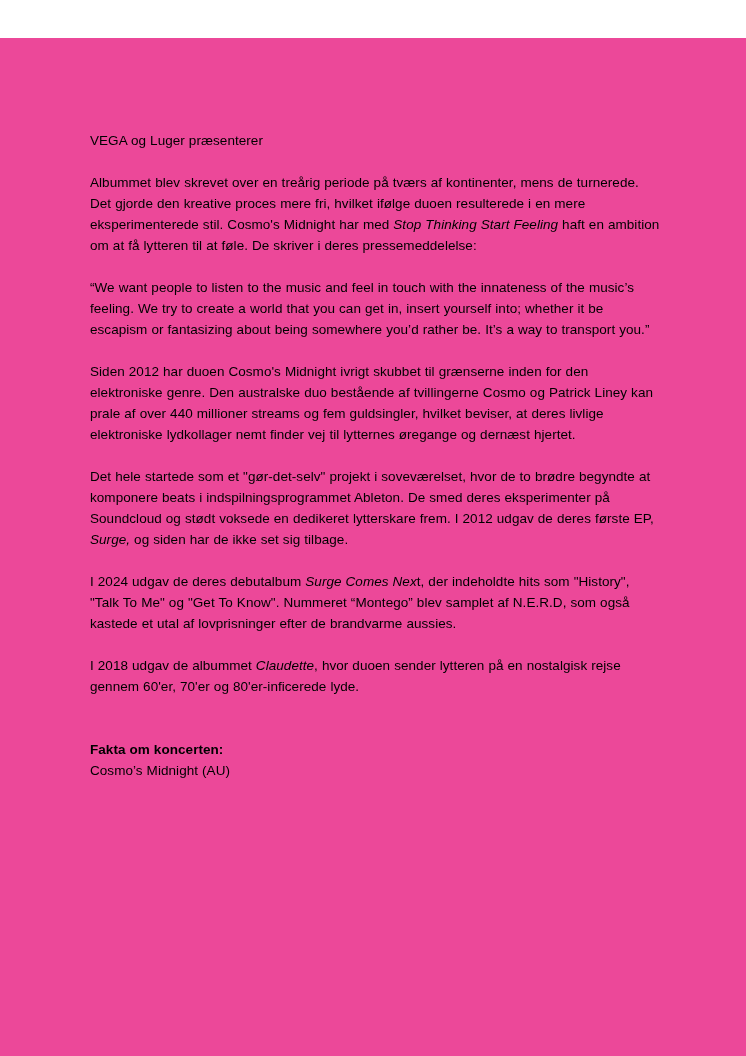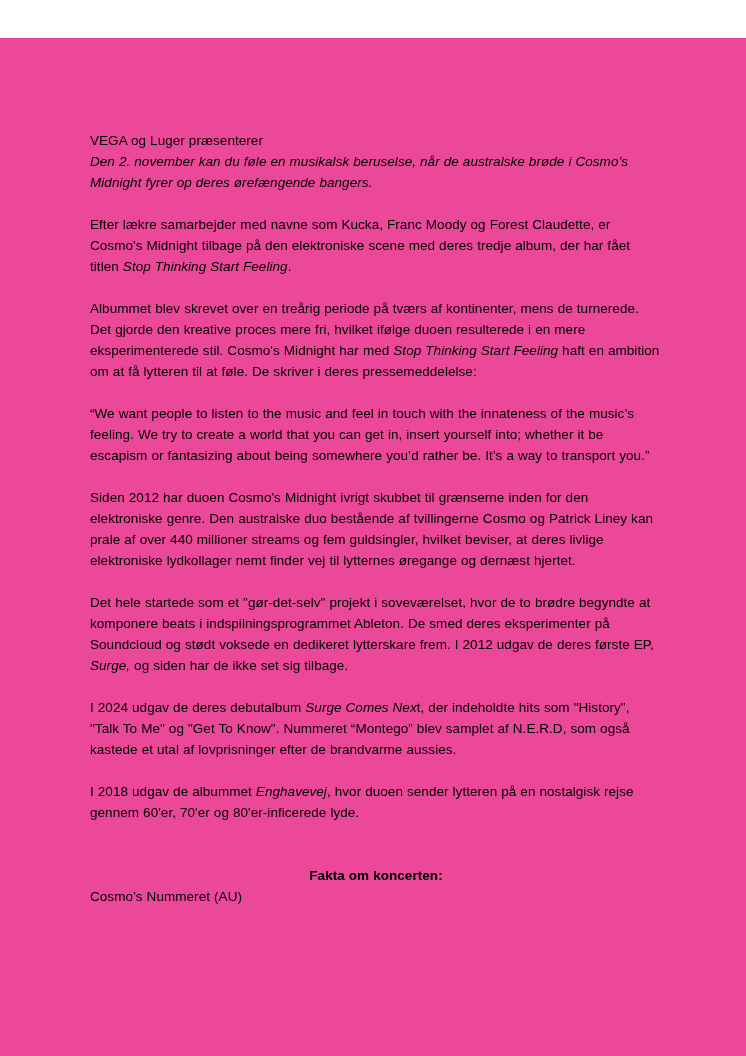--- a/index.html
+++ b/index.html
@@ -22,36 +22,34 @@
     line-height: 21px;
     color: #000000;
     letter-spacing: 0.05px;
   }
   p.block {
     margin: 0;
     text-align: left;
     word-spacing: 0.2px;
   }
   p.gap-one { margin-top: 21px; }
-  p.gap-two { margin-top: 42px; text-align: center; }
+  p.gap-two { margin-top: 42px; }
   .seg.normal { font-weight: 400; font-style: normal; }
   .seg.bold   { font-weight: 700; font-style: normal; }
   .seg.italic { font-weight: 400; font-style: italic; }
 </style>
 </head>
 <body>
 
 <div class="page">
   <div class="doc-body">
 
   <p class="block gap-none"><span class="seg normal">VEGA og Luger præsenterer</span></p>
-      <p class="block gap-none"><span class="seg italic">Den 2. november kan du føle en musikalsk beruselse, når de australske brøde i Cosmo’s Midnight fyrer op deres ørefængende bangers.</span></p>
-      <p class="block gap-one"><span class="seg normal">Efter lækre samarbejder med navne som Kucka, Franc Moody og Forest Claudette, er Cosmo's Midnight tilbage på den elektroniske scene med deres tredje album, der har fået titlen </span><span class="seg italic">Stop Thinking Start Feeling</span><span class="seg normal">.</span></p>
       <p class="block gap-one"><span class="seg normal">Albummet blev skrevet over en treårig periode på tværs af kontinenter, mens de turnerede. Det gjorde den kreative proces mere fri, hvilket ifølge duoen resulterede i en mere eksperimenterede stil. Cosmo's Midnight har med </span><span class="seg italic">Stop Thinking Start Feeling</span><span class="seg normal"> haft en ambition om at få lytteren til at føle. De skriver i deres pressemeddelelse:</span></p>
       <p class="block gap-one"><span class="seg normal">“We want people to listen to the music and feel in touch with the innateness of the music’s feeling. We try to create a world that you can get in, insert yourself into; whether it be escapism or fantasizing about being somewhere you’d rather be. It’s a way to transport you.”</span></p>
       <p class="block gap-one"><span class="seg normal">Siden 2012 har duoen Cosmo's Midnight ivrigt skubbet til grænserne inden for den elektroniske genre. Den australske duo bestående af tvillingerne Cosmo og Patrick Liney kan prale af over 440 millioner streams og fem guldsingler, hvilket beviser, at deres livlige elektroniske lydkollager nemt finder vej til lytternes øregange og dernæst hjertet.</span></p>
       <p class="block gap-one"><span class="seg normal">Det hele startede som et "gør-det-selv" projekt i soveværelset, hvor de to brødre begyndte at komponere beats i indspilningsprogrammet Ableton. De smed deres eksperimenter på Soundcloud og stødt voksede en dedikeret lytterskare frem. I 2012 udgav de deres første EP, </span><span class="seg italic">Surge,</span><span class="seg normal"> og siden har de ikke set sig tilbage.</span></p>
       <p class="block gap-one"><span class="seg normal">I 2024 udgav de deres debutalbum </span><span class="seg italic">Surge Comes Nex</span><span class="seg normal">t, der indeholdte hits som "History", "Talk To Me" og "Get To Know". Nummeret “Montego” blev samplet af N.E.R.D, som også kastede et utal af lovprisninger efter de brandvarme aussies.</span></p>
-      <p class="block gap-one"><span class="seg normal">I 2018 udgav de albummet </span><span class="seg italic">Enghavevej</span><span class="seg normal">, hvor duoen sender lytteren på en nostalgisk rejse gennem 60'er, 70'er og 80'er-inficerede lyde.</span></p>
+      <p class="block gap-one"><span class="seg normal">I 2018 udgav de albummet </span><span class="seg italic">Claudette</span><span class="seg normal">, hvor duoen sender lytteren på en nostalgisk rejse gennem 60'er, 70'er og 80'er-inficerede lyde.</span></p>
       <p class="block gap-two"><span class="seg bold">Fakta om koncerten:</span></p>
-      <p class="block gap-none"><span class="seg normal">Cosmo’s Nummeret (AU)</span></p>
+      <p class="block gap-none"><span class="seg normal">Cosmo’s Midnight (AU)</span></p>
     </div>
 </div>
 
 </body></html>

